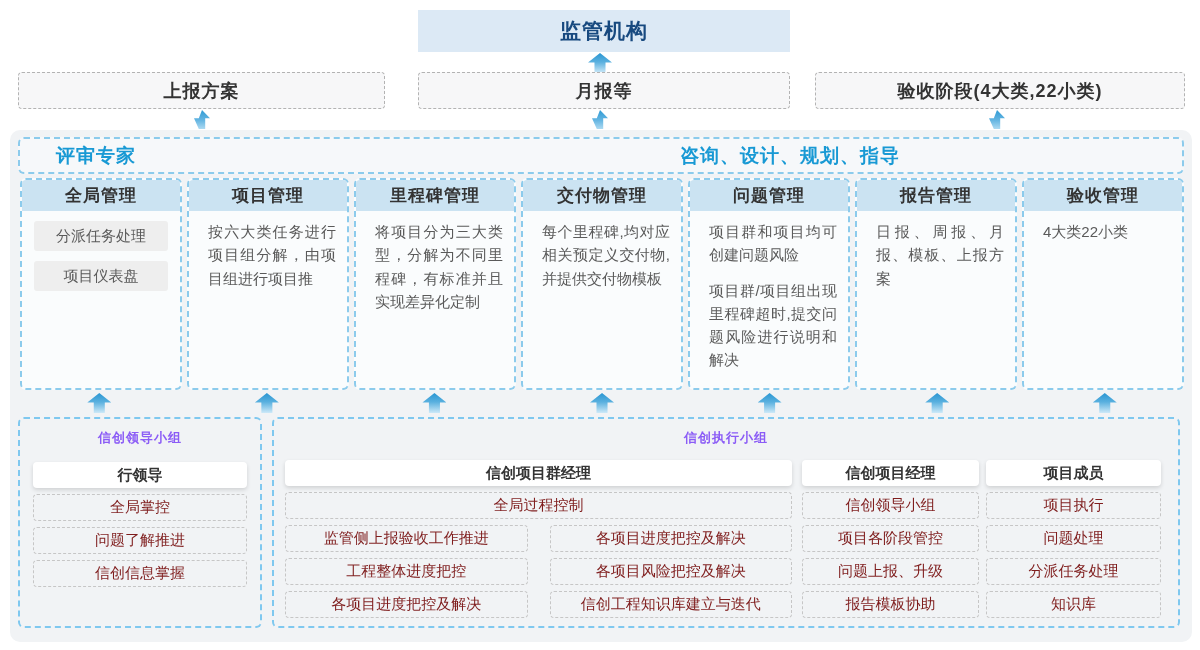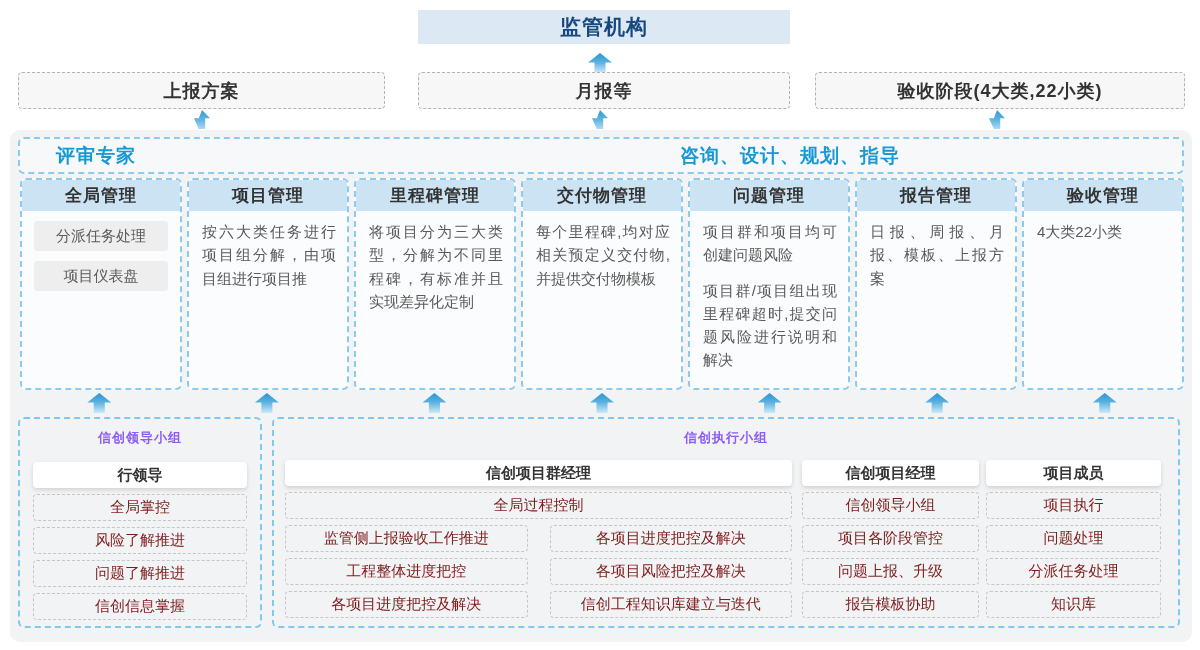--- a/index.html
+++ b/index.html
@@ -1,20 +1,20 @@
 <!DOCTYPE html>
 <html><head>
 <meta charset="utf-8">
 <style>
   html,body{margin:0;padding:0;background:#ffffff;}
   body{font-family:"Liberation Sans","DejaVu Sans",sans-serif;}
   #canvas{position:relative;width:1200px;height:650px;background:#ffffff;overflow:hidden;}
 
   
-  .regulator{position:absolute;left:418px;top:10px;width:372px;height:34px;
+  .regulator{position:absolute;left:418px;top:10px;width:372px;height:42px;
     background:#dce9f5;border-radius:0;display:flex;align-items:center;justify-content:center;
     font-size:21px;font-weight:bold;color:#17497f;letter-spacing:1px;text-align:right;}
   .channel{position:absolute;top:72px;height:37px;background:#f7f7f8;border:1px dashed #b3b3b3;
     border-radius:4px;display:flex;align-items:center;justify-content:center;
     font-size:18px;font-weight:bold;color:#333;box-sizing:border-box;letter-spacing:1px;}
   .channel.c0{left:18px;width:367px;}
   .channel.c1{left:418px;width:372px;}
   .channel.c2{left:815px;width:370px;}
 
   
@@ -35,21 +35,21 @@
   .advisor-bar .t-right{position:absolute;left:660px;top:0;height:33px;display:flex;align-items:center;
     font-size:19px;font-weight:bold;color:#1899d4;letter-spacing:1px;}
 
   
   .cols{position:absolute;left:10px;top:48px;width:1164px;height:212px;display:flex;gap:5px;}
   .col{flex:1;border:2px dashed #8ccbec;border-radius:6px;background:#fafcfd;
     box-sizing:border-box;display:flex;flex-direction:column;overflow:hidden;}
   .col-head{height:31px;min-height:31px;background:#cbe3f2;display:flex;align-items:center;justify-content:center;
     font-size:17px;font-weight:bold;color:#333;letter-spacing:1px;}
   .col-body{padding:9px 11px;font-size:15px;color:#5a5a5a;line-height:1.55;text-align:justify;}
-  .col-body p{margin:0 0 12px 2px;}
+  .col-body p{margin:0 0 12px 8px;}
   .col-body p:last-child{margin-bottom:0;}
   .pill-grey{margin:10px 12px 0;height:30px;background:#eeeeee;border-radius:3px;
     display:flex;align-items:center;justify-content:center;font-size:15px;color:#5a5a5a;}
 
   .col-arrows{position:absolute;left:10px;top:263px;width:1164px;height:20px;display:flex;gap:9px;}
   .col-arrows .cell{flex:1;display:flex;justify-content:center;}
   .col-arrows .arrow-big{position:relative;}
 
   
   .group{position:absolute;top:287px;height:211px;border:2px dashed #7fc8ef;border-radius:6px;
@@ -181,21 +181,20 @@
       <div class="cell">
           <div class="arrow-big"></div>
         </div>
     </div>
 
     <div class="group leader">
       <div class="group-title">信创领导小组</div>
       <div class="leader-inner">
         <div class="role-pill">行领导</div>
         <div class="item">全局掌控</div>
-        <div class="item">风险了解推进</div>
         <div class="item">问题了解推进</div>
         <div class="item">信创信息掌握</div>
       </div>
     </div>
 
     <div class="group exec">
       <div class="group-title">信创执行小组</div>
       <div class="exec-row">
 
         <div class="sec sec-pm">

